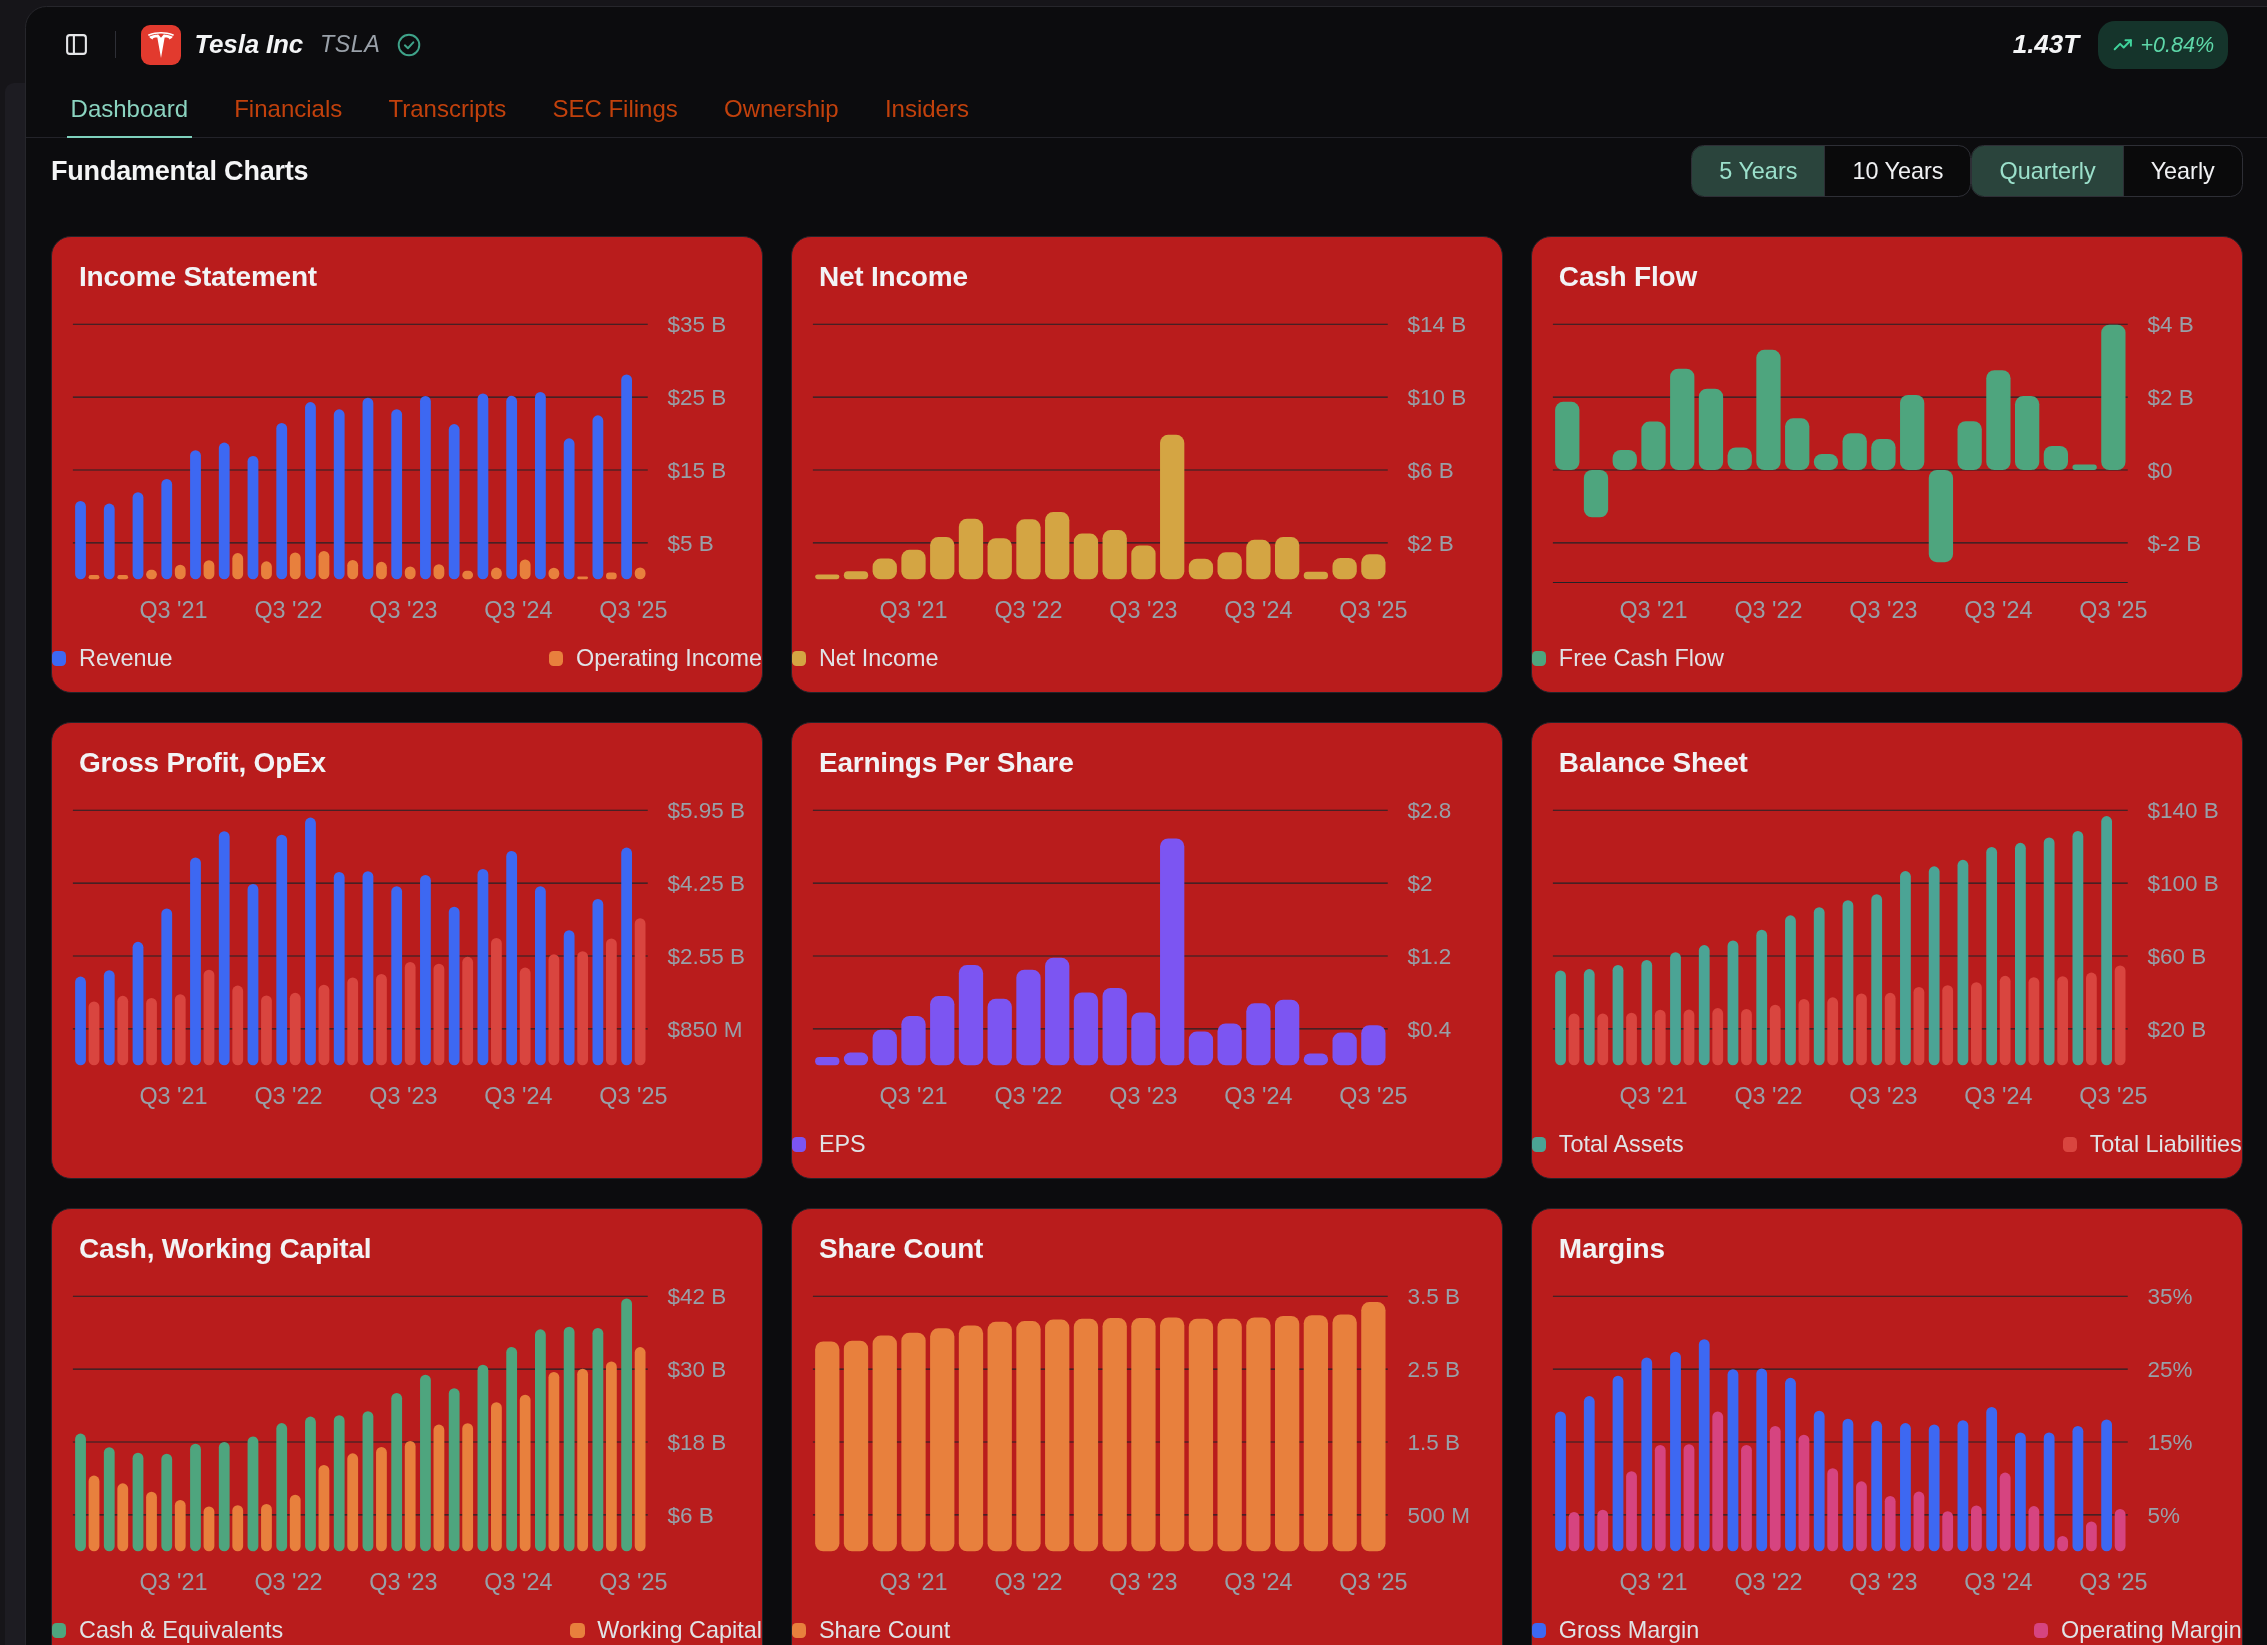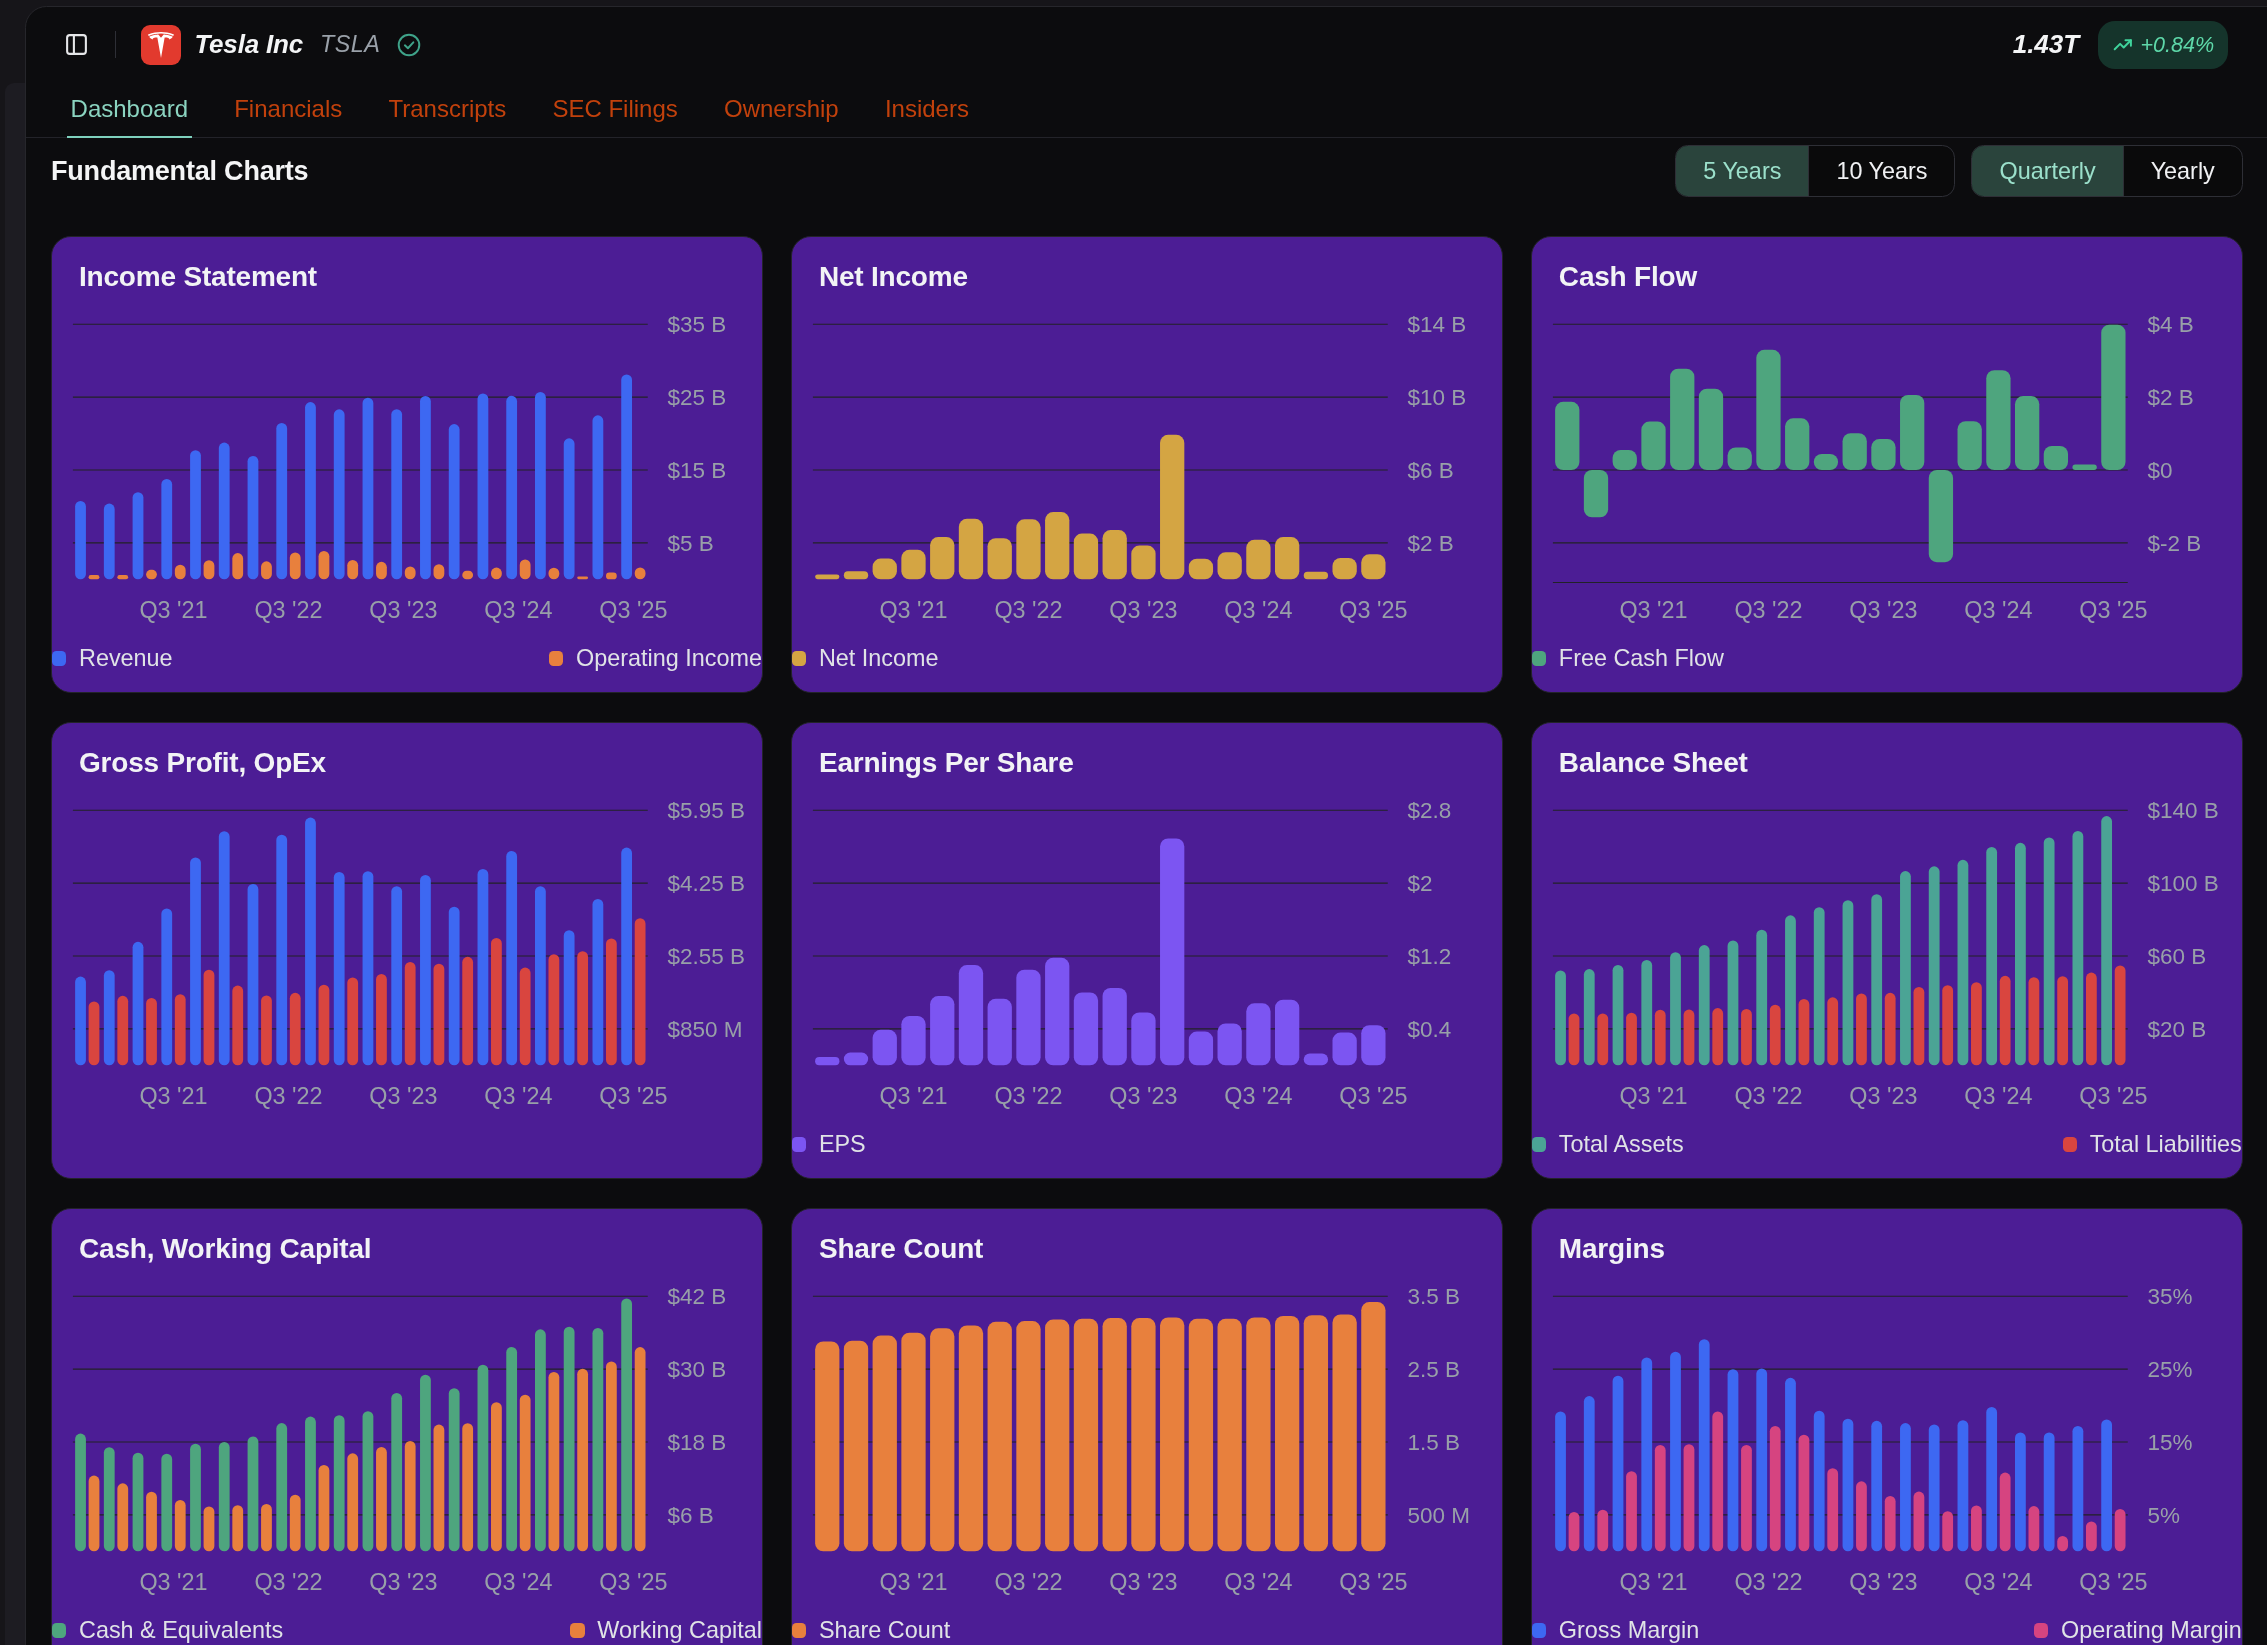--- a/index.html
+++ b/index.html
@@ -36,33 +36,33 @@
   .nav { height:56px; border-bottom:0.9px solid #232329; display:flex; padding-left:41px; }
   .tab {
     font-size:24px; color:#c2410c; display:flex; align-items:center; cursor:pointer;
     padding:0 3.6px; margin-right:39px; border-bottom:2.7px solid transparent; margin-bottom:-0.9px;
   }
   .tab.active { color:#8bd4c0; border-bottom-color:#7fd1bd; }
   
   .content { padding:0 25px; }
   .heading-row { margin-top:7.2px; height:52px; display:flex; align-items:center; justify-content:space-between; }
   .page-title { font-size:27px; font-weight:700; letter-spacing:-0.2px; color:#f4f5f6; }
-  .toggles { display:flex; gap:16px; }
+  .toggles { display:flex; }
   .toggle-group { display:flex; border:0.9px solid #2e2f36; border-radius:12.6px; overflow:hidden; background:#0a0a0b; height:52px; }
   .seg {
     font-size:23.4px; font-weight:500; color:#f0f1f3; background:transparent; border:none; cursor:pointer;
     padding:0 27px; display:flex; align-items:center; border-right:0.9px solid #2e2f36;
     font-family:"Liberation Sans","DejaVu Sans",sans-serif;
   }
   .seg:last-child { border-right:none; }
   .seg.active { background:#2a443c; color:#9be0cb; }
   
   .grid { margin-top:39px; display:grid; grid-template-columns:repeat(3, 1fr); column-gap:28px; row-gap:29px; }
   .card {
-    position:relative; height:457px; background:#4c1d95;
+    position:relative; height:457px; background:#b91c1c;
     border:0.9px solid #232329; border-radius:20px; overflow:hidden;
   }
   .card-title { position:absolute; left:27px; top:23.4px; font-size:28px; font-weight:700; letter-spacing:-0.2px; color:#f2f3f5; }
   .card svg { position:absolute; inset:0; }
   .legend { position:absolute; left:0; right:0; top:401px; height:40px; display:flex; align-items:center; justify-content:space-between; gap:38px; }
   .legend-item { display:flex; align-items:center; gap:12.6px; }
   .legend-dot { width:14.4px; height:14.4px; border-radius:4.5px; flex:none; }
   .legend-label { font-size:23.4px; color:#e0e3e6; }
   svg text { font-family:"Liberation Sans","DejaVu Sans",sans-serif; }
 </style>

